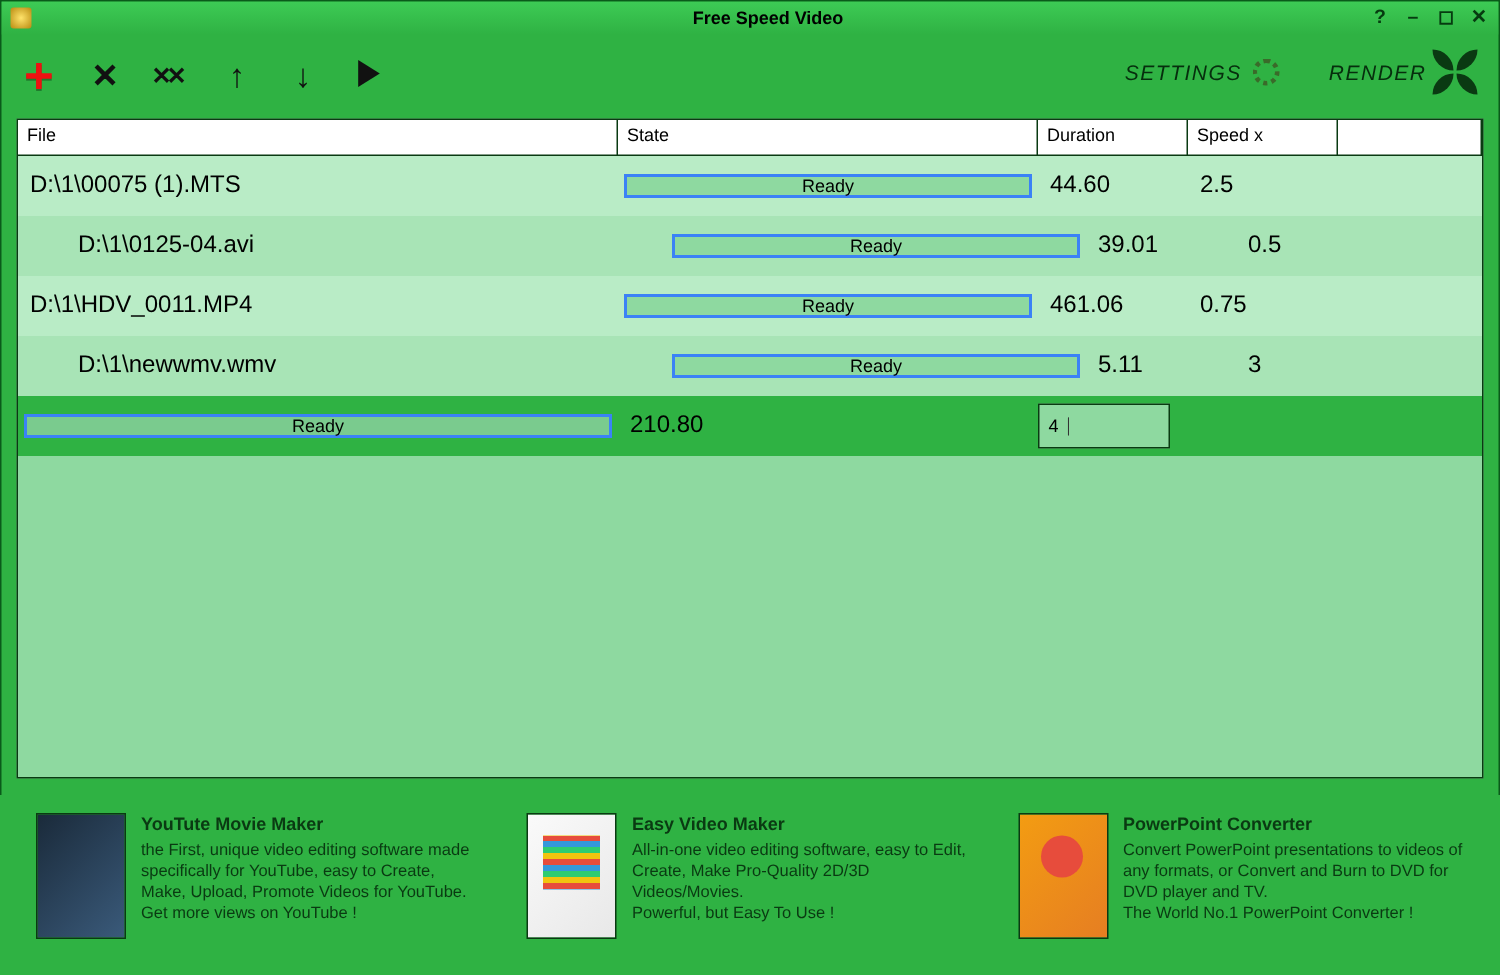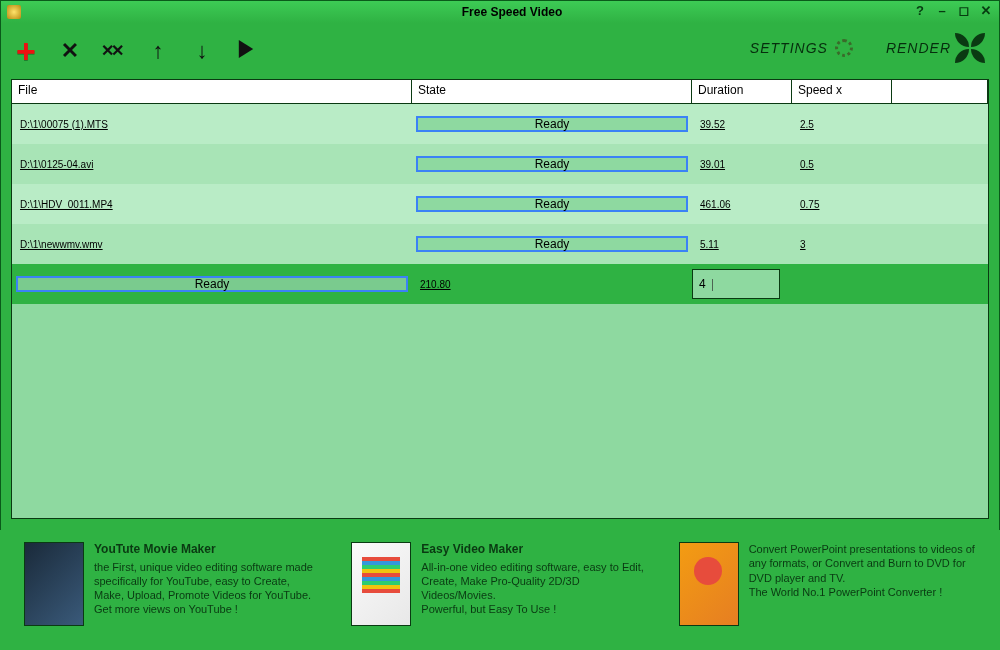--- a/index.html
+++ b/index.html
@@ -26,24 +26,24 @@
 .clover { width: 30px; height: 30px; position: relative; }
 .clover div { position: absolute; width: 14px; height: 14px; background: #0a3a12; border-radius: 0 14px 0 14px; }
 .c1 { top: 0; left: 0; transform: rotate(0); } .c2 { top: 0; right: 0; transform: rotate(90deg); }
 .c3 { bottom: 0; right: 0; transform: rotate(180deg); } .c4 { bottom: 0; left: 0; transform: rotate(270deg); }
 
 .tablewrap { margin: 0 10px; height: 440px; background: #8ed9a0; border: 1px solid #0a3a12; }
 .thead { display: grid; grid-template-columns: 400px 280px 100px 100px 1fr; background: #ffffff; height: 24px; }
 .th { border: 1px solid #0a3a12; border-top: none; padding: 3px 6px; font-size: 12px; color: #000; border-left: none; }
 .th:first-child { border-left: none; }
 .tbody .row { display: grid; grid-template-columns: 400px 280px 100px 100px 1fr; height: 40px; align-items: center; }
-.tbody .row.alt { background: #a8e4b6; }
+.tbody .row.alt { background: #a8e4b6; padding-left: 32px; }
 .tbody .row.light { background: #b9ecc6; }
 .tbody .row.sel { background: #2fb243; }
-.cell { padding: 0 8px; font-size: 10px; color: #000; text-decoration: underline; }
+.cell { padding: 0 8px; font-size: 16px; color: #000; }
 .statebtn { margin: 4px; height: 16px; border: 2px solid #3b82f6; background: #8ed9a0; display: flex; align-items: center; justify-content: center; font-size: 12px; }
 .row.sel .statebtn { background: #7acb8e; }
 .speededit { margin: 4px 0; width: 88px; height: 30px; border: 1px solid #0a3a12; background: #8ed9a0; padding: 0 6px; font-size: 12px; display: flex; align-items: center; }
 .speededit .caret { font-size: 10px; margin-left: 4px; color: #333; }
 
 .ads { position: absolute; bottom: 0; left: 0; right: 0; height: 120px; padding: 12px 24px; display: grid; grid-template-columns: 1fr 1fr 1fr; gap: 30px; background: #2fb243; }
 .ad { display: flex; gap: 10px; }
 .thumb { width: 60px; height: 84px; background: linear-gradient(135deg,#1a2a3a,#3a5a7a); border: 1px solid #0a3a12; flex-shrink: 0; position: relative; }
 .thumb.t2 { background: linear-gradient(135deg,#fafafa,#e8e8e8); }
 .thumb.t2::after { content:""; position:absolute; left:10px; top:14px; right:10px; height:36px; background: repeating-linear-gradient(0deg,#e74c3c 0 4px,#f1c40f 4px 8px,#2ecc71 8px 12px,#3498db 12px 16px); }
@@ -109,21 +109,21 @@
     <div class="th">File</div>
     <div class="th">State</div>
     <div class="th">Duration</div>
     <div class="th">Speed x</div>
     <div class="th"></div>
   </div>
   <div class="tbody" id="tbody">
       <div class="row light">
         <div class="cell">D:\1\00075 (1).MTS</div>
         <div class="statebtn">Ready</div>
-        <div class="cell">39.52</div>
+        <div class="cell">44.60</div>
         <div class="cell">2.5</div>
         <div></div>
       </div>
       <div class="row alt">
         <div class="cell">D:\1\0125-04.avi</div>
         <div class="statebtn">Ready</div>
         <div class="cell">39.01</div>
         <div class="cell">0.5</div>
         <div></div>
       </div>
@@ -166,17 +166,18 @@
     <div class="thumb t2"></div>
     <div class="adtext">
       <div class="atitle">Easy Video Maker</div>
       <div>All-in-one video editing software, easy to Edit, Create, Make Pro-Quality 2D/3D Videos/Movies.</div>
       <div>Powerful, but Easy To Use !</div>
     </div>
   </div>
   <div class="ad">
     <div class="thumb t3"></div>
     <div class="adtext">
+      <div class="atitle">PowerPoint Converter</div>
       <div>Convert PowerPoint presentations to videos of any formats, or Convert and Burn to DVD for DVD player and TV.</div>
       <div>The World No.1 PowerPoint Converter !</div>
     </div>
   </div>
 </div>
 
 </body></html>

